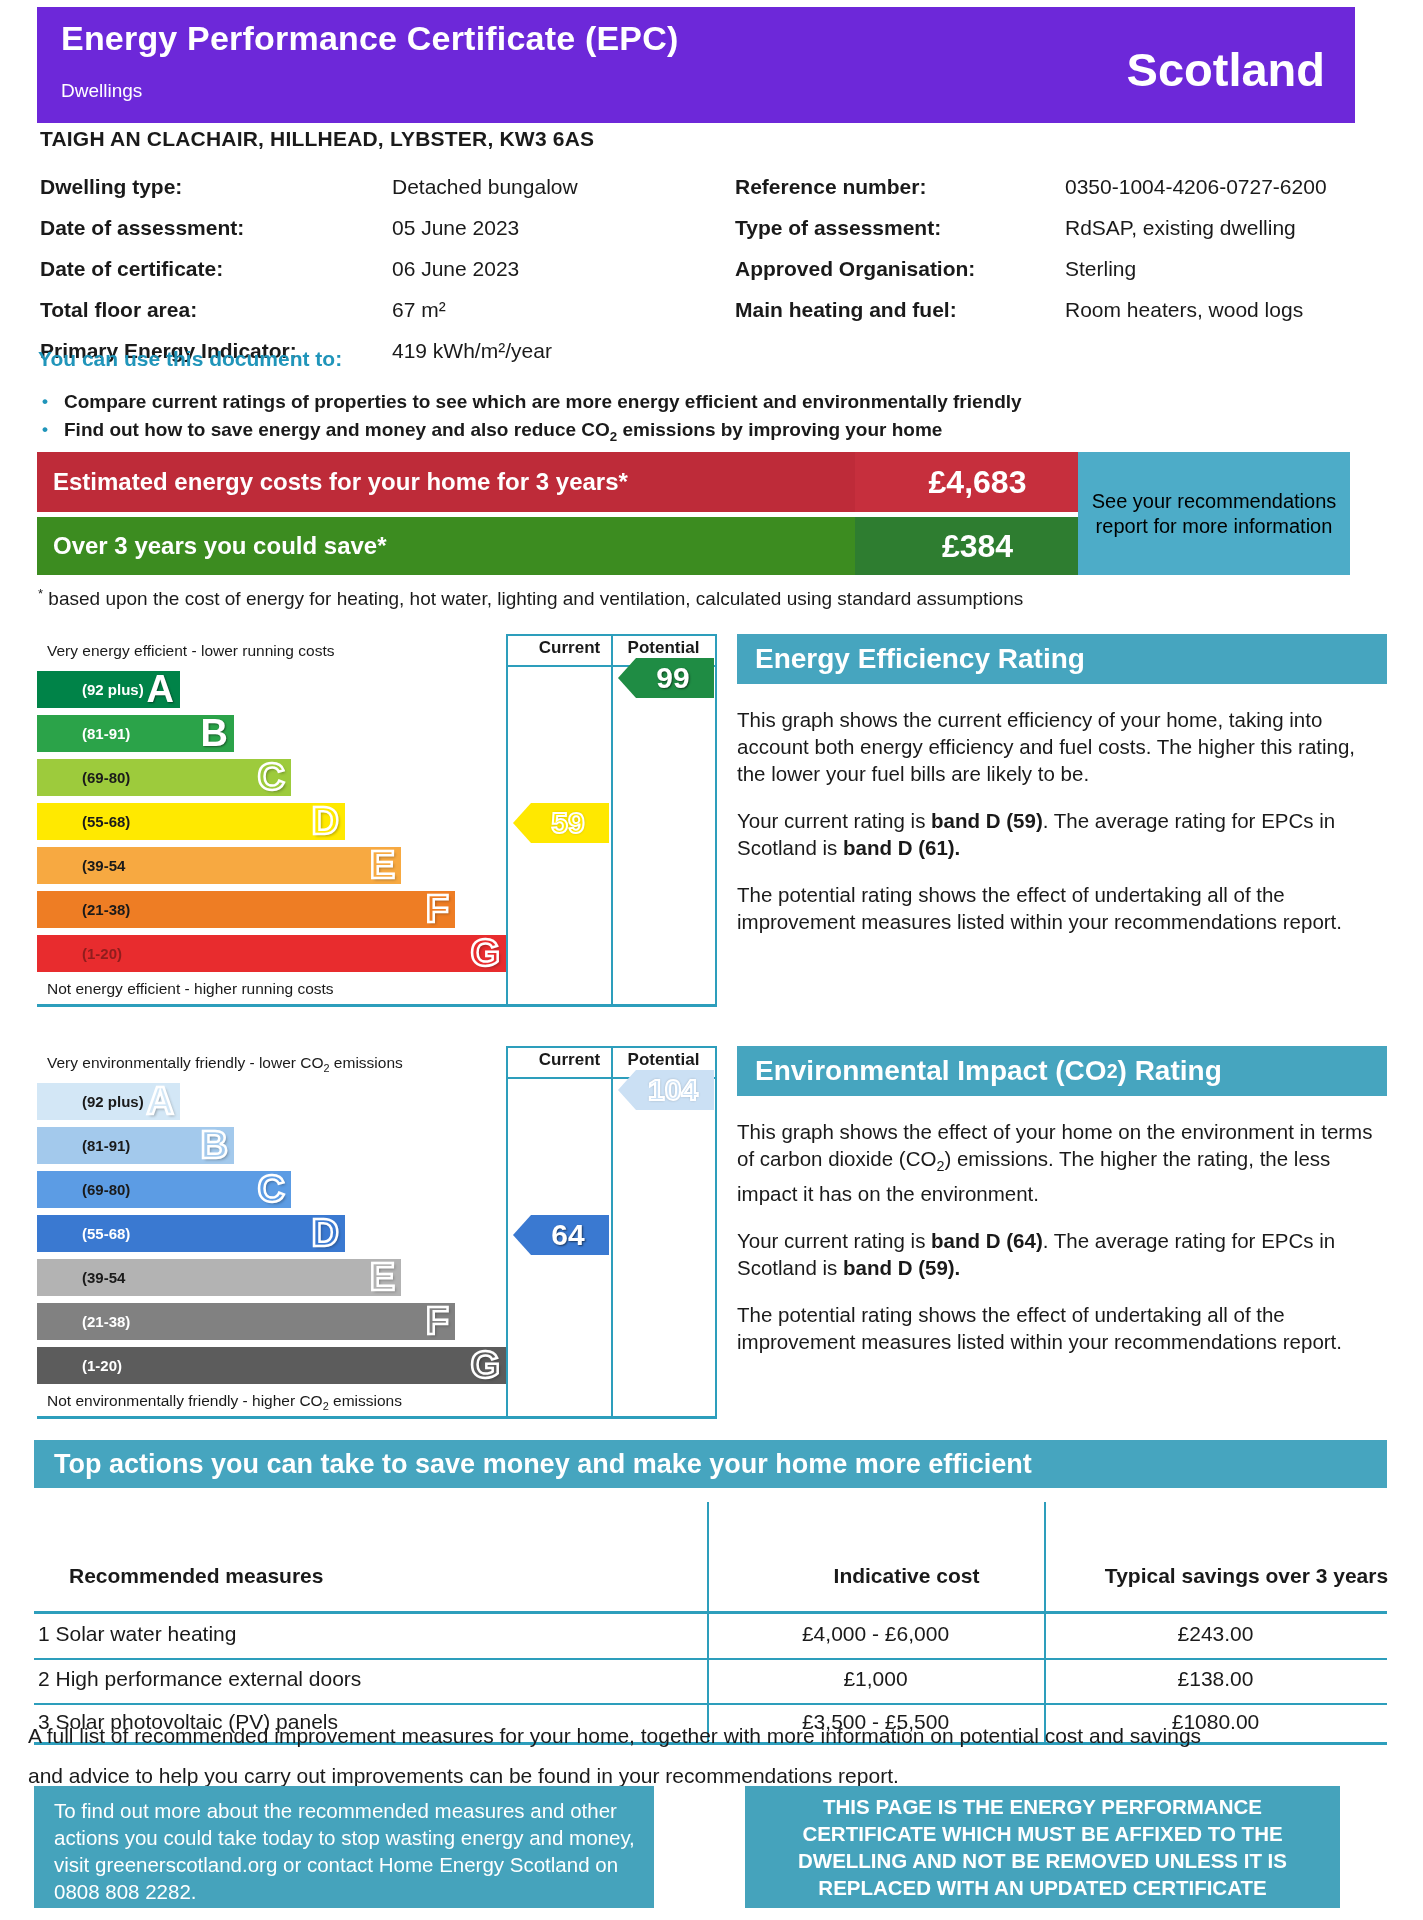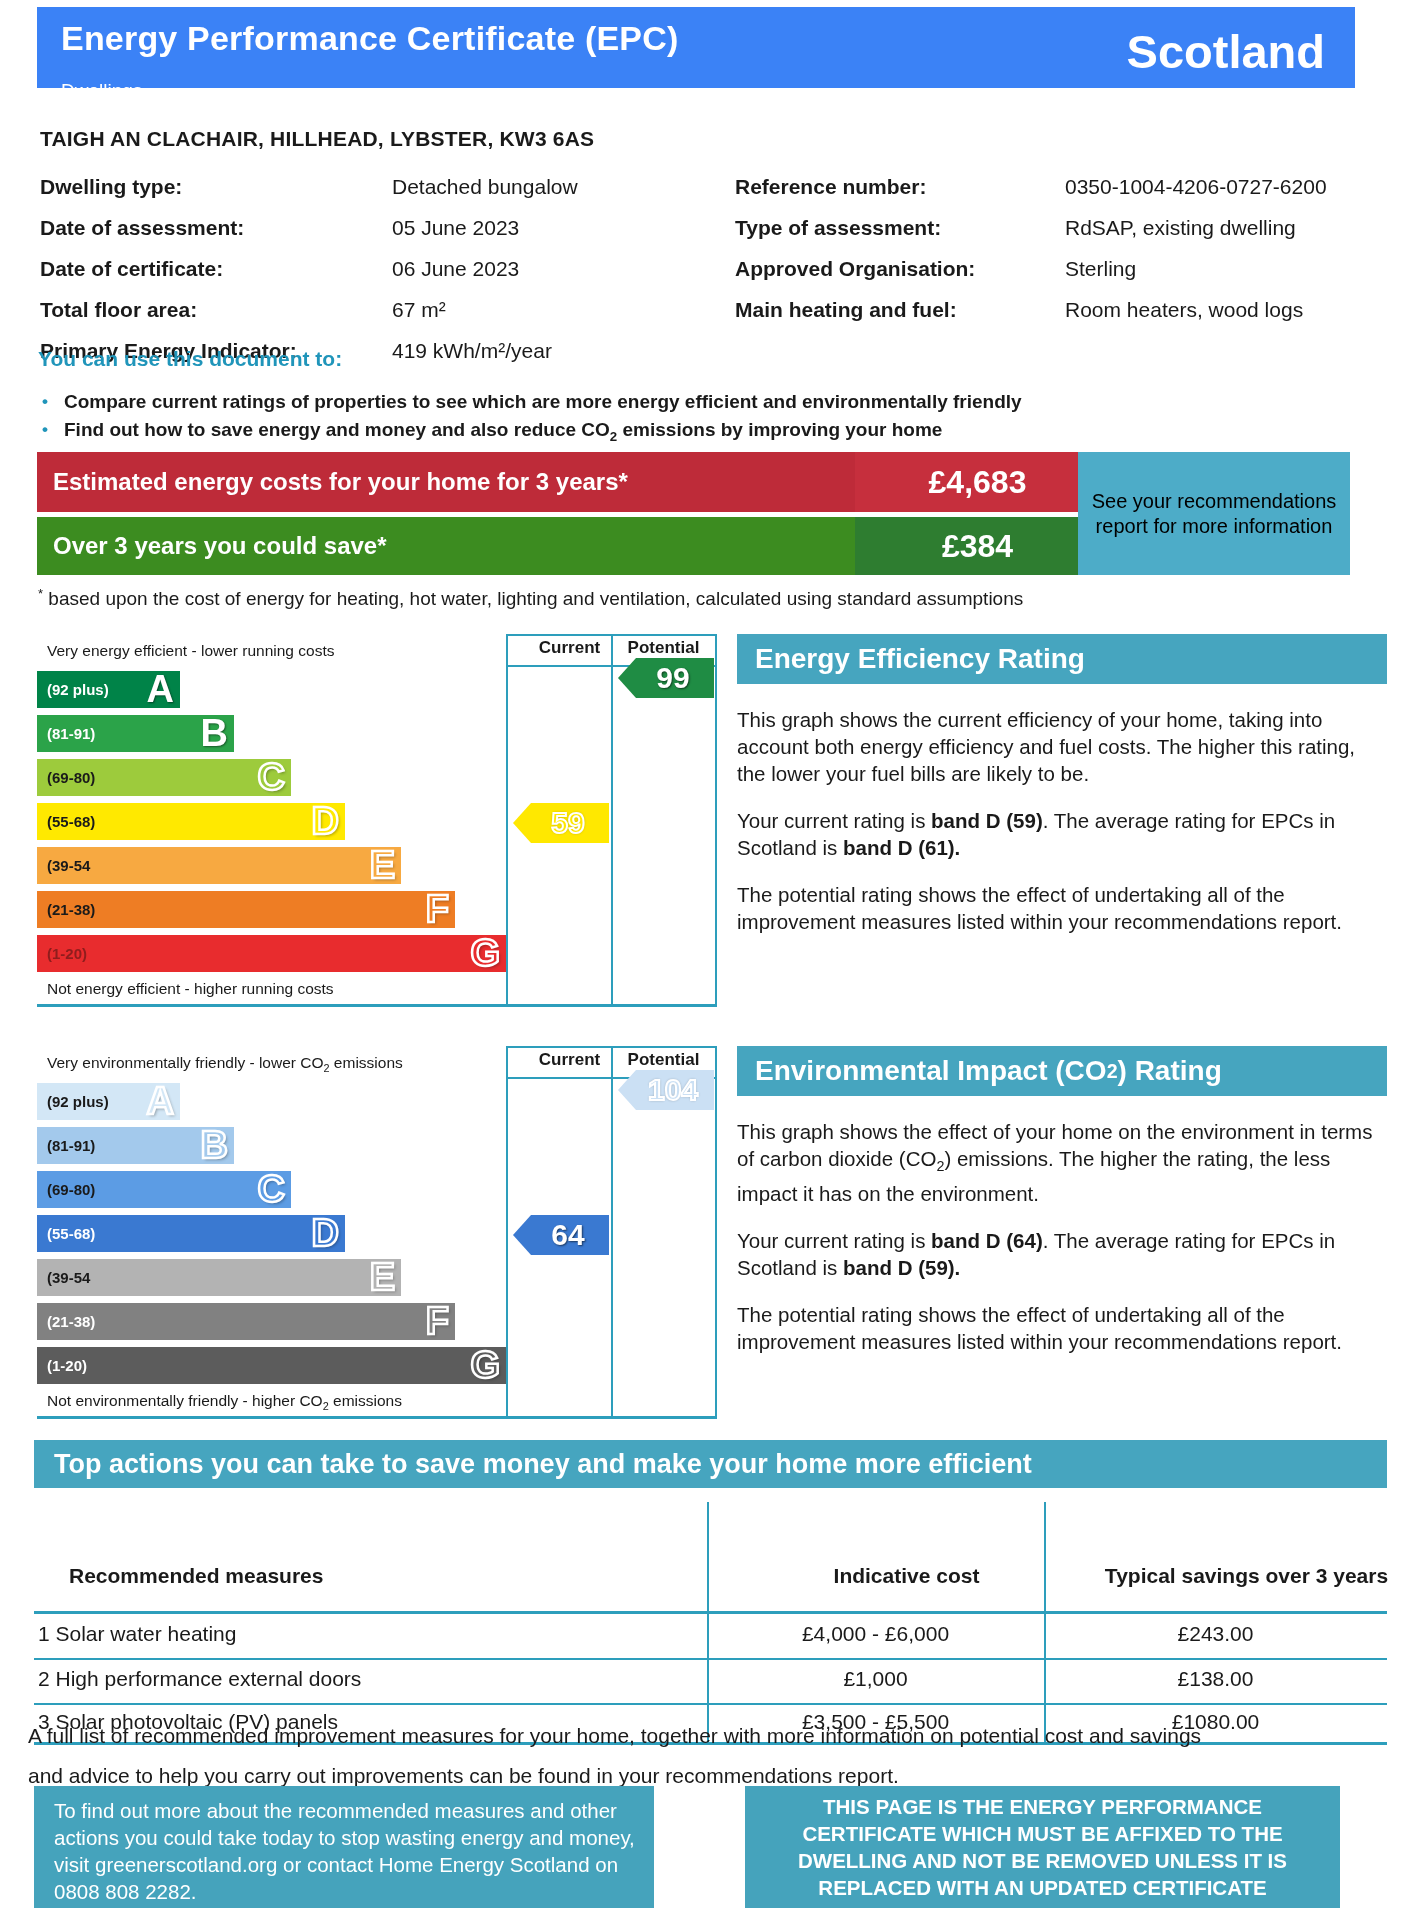--- a/index.html
+++ b/index.html
@@ -1,22 +1,22 @@
 <!DOCTYPE html>
 <html><head>
 <meta charset="utf-8">
 <style>
   * { margin:0; padding:0; box-sizing:border-box; }
   html,body { width:1423px; height:1920px; background:#ffffff; overflow:hidden;
     font-family:"Liberation Sans", sans-serif; color:#1a1a1a; }
   .page { position:absolute; inset:0; }
 
   
-  .banner { position:absolute; left:37px; top:7px; width:1318px; height:81px;
-    background:#3b82f6; display:flex; justify-content:space-between; align-items:stretch;
+  .banner { position:absolute; left:37px; top:7px; width:1318px; height:116px;
+    background:#6d28d9; display:flex; justify-content:space-between; align-items:stretch;
     padding:12px 30px 10px 24px; }
   .banner h1 { color:#fff; font-size:34px; font-weight:bold; letter-spacing:.2px; }
   .banner .subtitle { color:#fff; font-size:19px; margin-top:22px; }
   .banner .region { color:#fff; font-size:47px; font-weight:bold; align-self:center; margin-top:6px; }
 
   
   .address { position:absolute; left:40px; top:127px; font-size:21px; font-weight:bold; letter-spacing:.2px; }
   .details { position:absolute; left:40px; top:175px; width:1350px; font-size:21px; }
   .dcol { position:absolute; top:0; display:grid; grid-template-columns:352px auto; row-gap:17px; }
   .dcol-left { left:0; }
@@ -58,21 +58,21 @@
   .hline-top { position:absolute; left:469px; top:0; width:211px; height:2px; background:#2D9EBC; }
   .hline-head { position:absolute; left:469px; top:31px; width:211px; height:2px; background:#2D9EBC; }
   .hline-bottom { position:absolute; left:0; top:370px; width:680px; height:3px; background:#2D9EBC; }
   .col-head { position:absolute; top:4px; width:105px; text-align:center; font-size:17px; font-weight:bold; }
   .ch-current { left:469px;padding-left:22px; } .ch-potential { left:574px; }
   .chart-top-label, .chart-bottom-label { position:absolute; left:10px; font-size:15.5px; }
   .chart-top-label { top:8px; }
   .chart-bottom-label { top:346px; }
   .bands { position:absolute; left:0; top:37px; }
   .band { height:37px; margin-bottom:7px; position:relative; display:flex; align-items:center; }
-  .range { font-size:15px; font-weight:bold; padding-left:10px; }
+  .range { font-size:15px; font-weight:bold; padding-left:10px;margin-left:35px; }
   .letter { position:absolute; right:6px; top:-4px; font-size:38px; font-weight:bold; line-height:44px; }
   .l-white { color:#fff; text-shadow:1px 1px 2px rgba(0,0,0,.45); }
   .l-outline { -webkit-text-stroke:2.5px #ffffff; text-shadow:2px 2px 3px rgba(0,0,0,.3); }
   .r-light { color:#fff; } .r-dark { color:#1a1a1a; } .r-red { color:#8f1d1d; }
   
   .e0 { background:#008348; } .e1 { background:#2BA349; } .e2 { background:#9DCB3C; }
   .e3 { background:#FFE900; } .e4 { background:#F7A941; } .e5 { background:#EE7D24; }
   .e6 { background:#E82C2E; }
   .e0 .letter, .e1 .letter { color:#fff; }
   .e2 .letter { color:#9DCB3C; } .e3 .letter { color:#FFE900; } .e4 .letter { color:#F7A941; }

